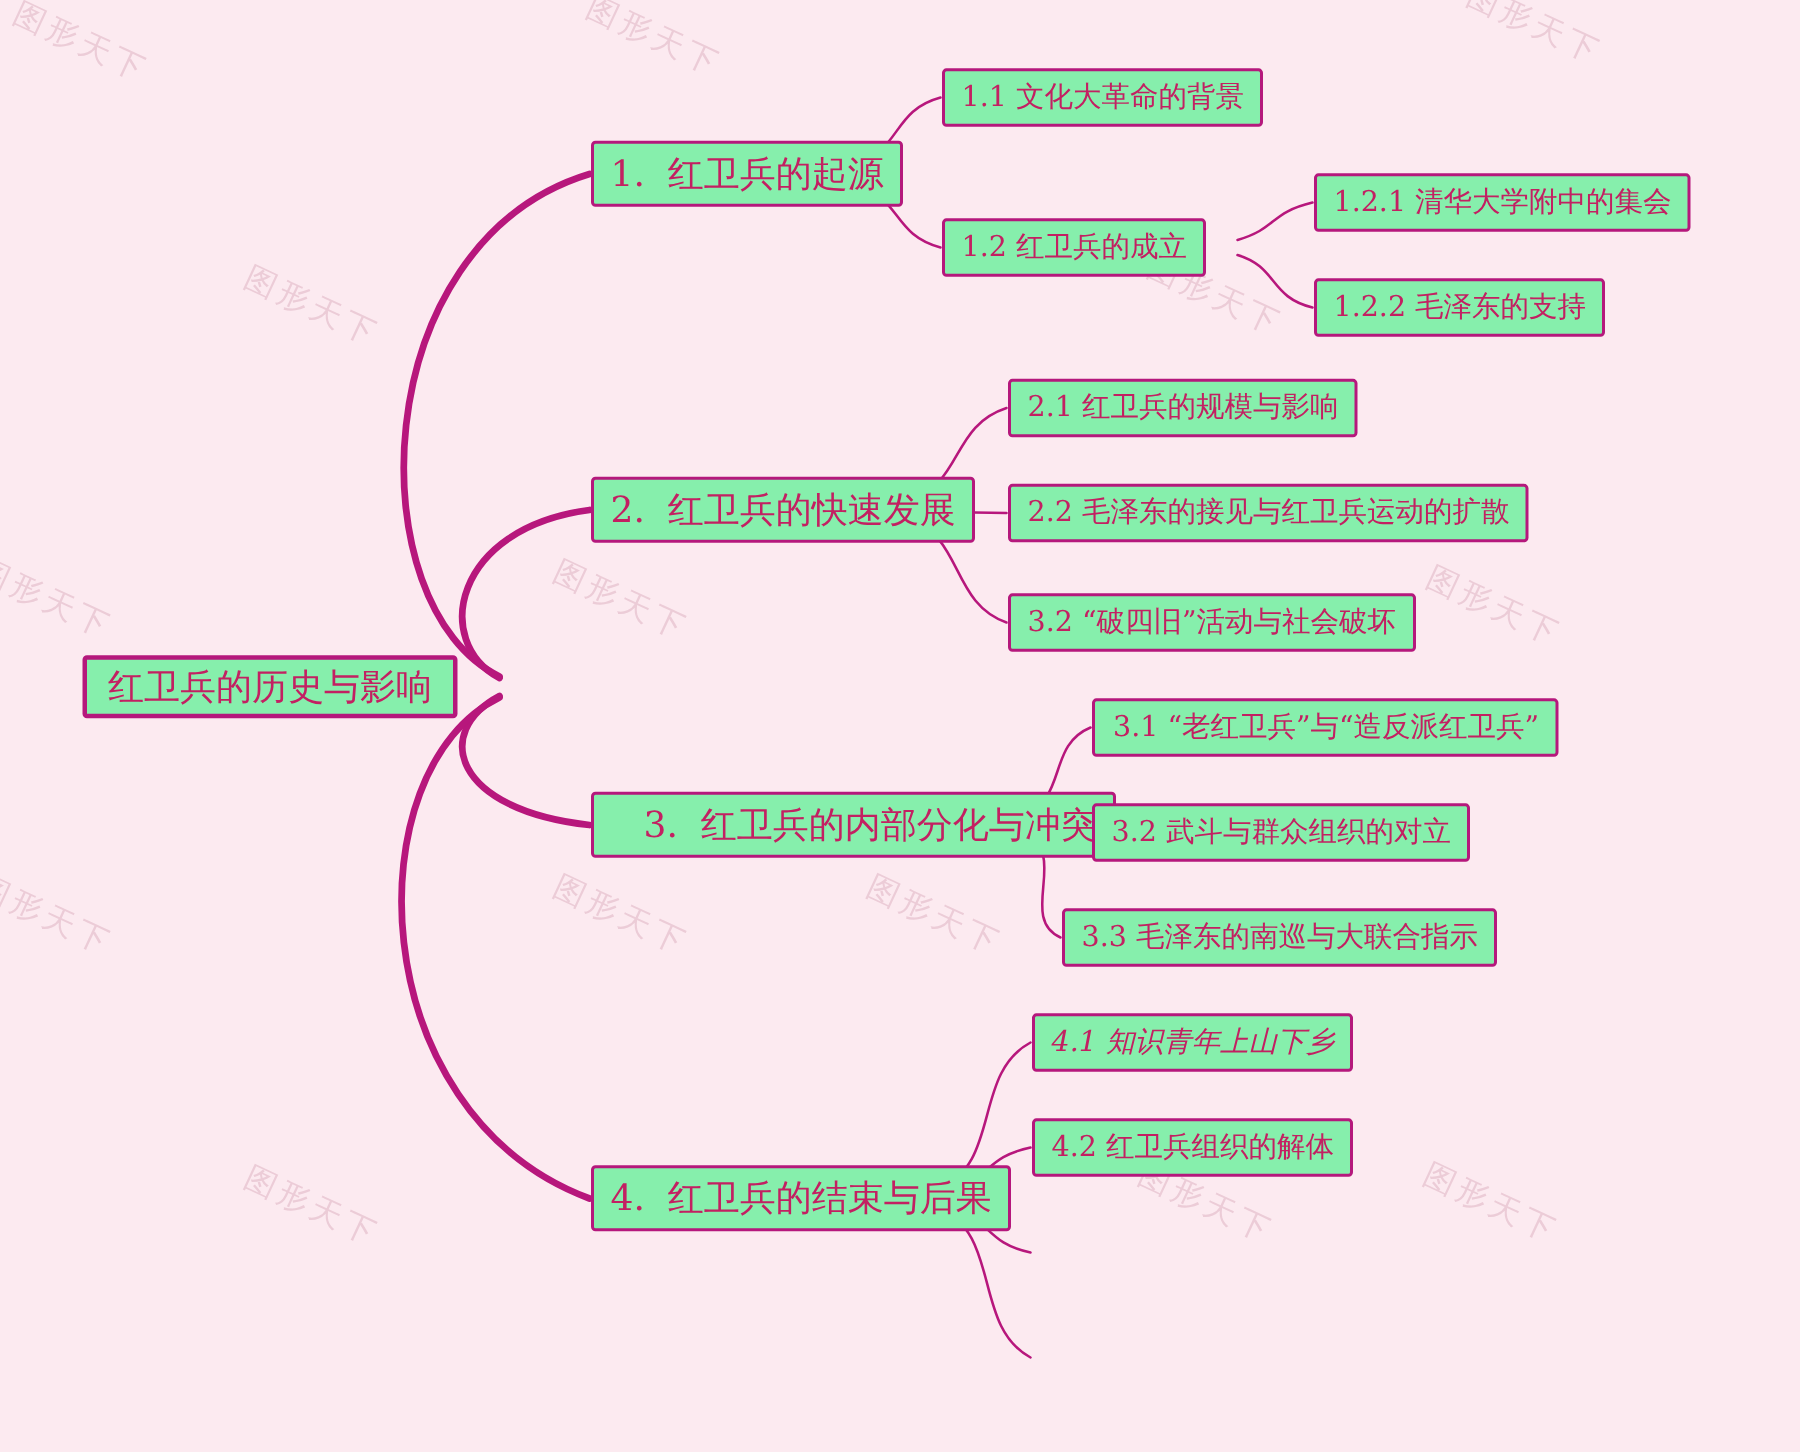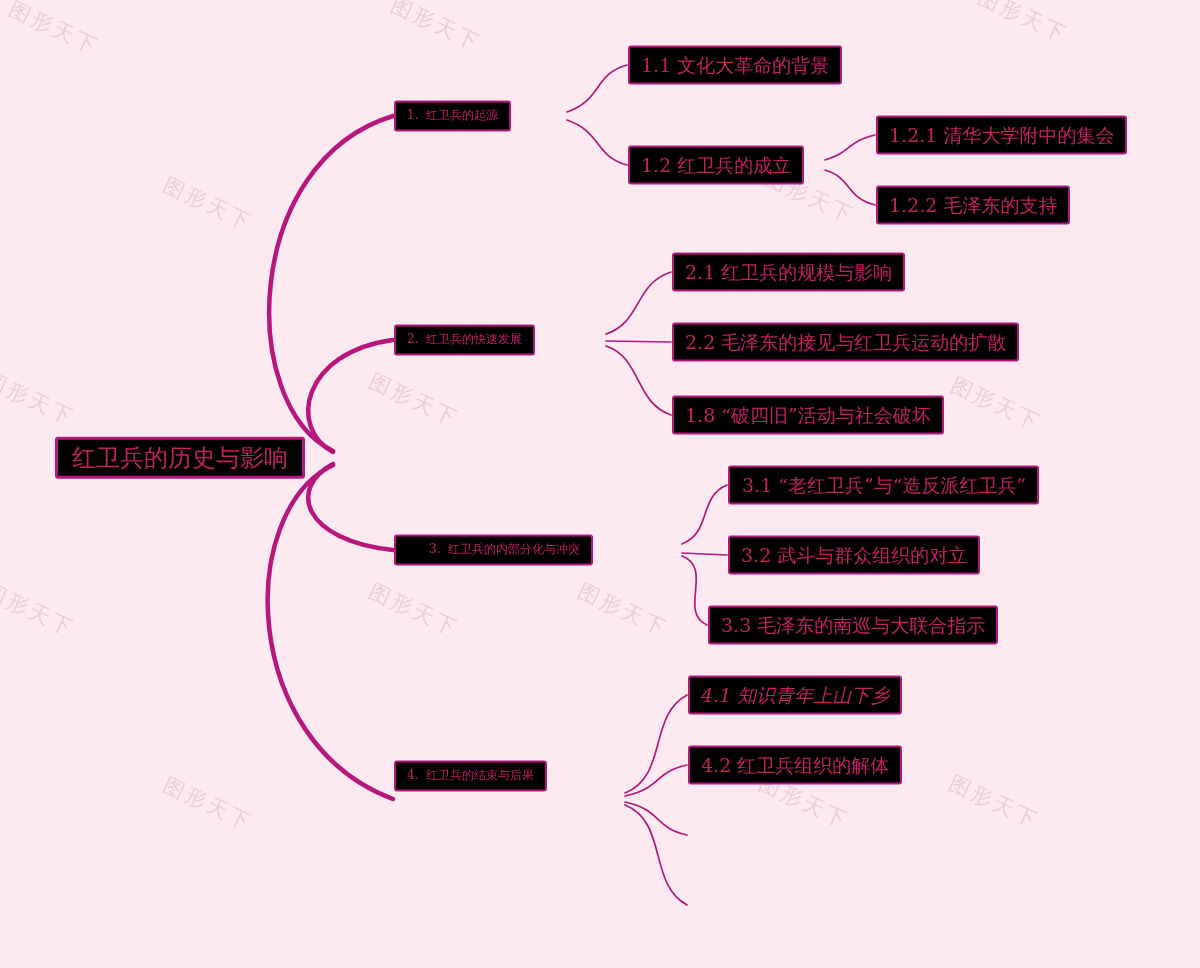--- a/index.html
+++ b/index.html
@@ -14,38 +14,38 @@
   svg.edges {
     position: absolute;
     left: 0; top: 0;
     width: 1200px; height: 968px;
   }
   .edge-main { fill: none; stroke: #b7177c; stroke-width: 4.5; stroke-linecap: round; }
   .edge-sub  { fill: none; stroke: #b7177c; stroke-width: 1.7; stroke-linecap: round; }
   .node {
     position: absolute;
     transform: translateY(-50%);
-    background: #000000;
+    background: #86efac;
     border: 2px solid #b5187c;
     border-radius: 3px;
     color: #c32062;
     white-space: pre;
     line-height: 1.1;
     box-sizing: border-box;
     cursor: default;
   }
   .root {
     border-width: 3px;
     font-size: 24px;
     padding: 5px 14px;
     text-align: center;
   }
   .lvl1 {
     border-width: 2.5px;
-    font-size: 12px;
+    font-size: 24px;
     padding: 7px 11px;
   }
   .lvl2 {
     font-size: 19px;
     padding: 7px 11px;
   }
   .wm {
     position: absolute;
     font-size: 21px;
     letter-spacing: 3px;
@@ -105,24 +105,24 @@
 
   <div class="node lvl1" style="left:394px; top:116px;">1.  红卫兵的起源</div>
   <div class="node lvl2" style="left:628px; top:65px;">1.1 文化大革命的背景</div>
   <div class="node lvl2" style="left:628px; top:165px;">1.2 红卫兵的成立</div>
   <div class="node lvl2" style="left:876px; top:135px;text-align:center;">1.2.1 清华大学附中的集会</div>
   <div class="node lvl2" style="left:876px; top:205px;">1.2.2 毛泽东的支持</div>
 
   <div class="node lvl1" style="left:394px; top:340px;">2.  红卫兵的快速发展</div>
   <div class="node lvl2" style="left:672px; top:272px;">2.1 红卫兵的规模与影响</div>
   <div class="node lvl2" style="left:672px; top:342px;">2.2 毛泽东的接见与红卫兵运动的扩散</div>
-  <div class="node lvl2" style="left:672px; top:415px;">1.8 “破四旧”活动与社会破坏</div>
+  <div class="node lvl2" style="left:672px; top:415px;">3.2 “破四旧”活动与社会破坏</div>
 
   <div class="node lvl1" style="left:394px; top:550px;padding-left:33px;">3.  红卫兵的内部分化与冲突</div>
   <div class="node lvl2" style="left:728px; top:485px;padding-left:12px;">3.1 “老红卫兵”与“造反派红卫兵”</div>
   <div class="node lvl2" style="left:728px; top:555px;">3.2 武斗与群众组织的对立</div>
   <div class="node lvl2" style="left:708px; top:625px;">3.3 毛泽东的南巡与大联合指示</div>
 
-  <div class="node lvl1" style="left:394px; top:776px;">4.  红卫兵的结束与后果</div>
+  <div class="node lvl1" style="left:394px; top:799px;">4.  红卫兵的结束与后果</div>
   <div class="node lvl2" style="left:688px; top:695px;font-style:italic;">4.1 知识青年上山下乡</div>
   <div class="node lvl2" style="left:688px; top:765px;">4.2 红卫兵组织的解体</div>
 
 </div>
 
 </body></html>

